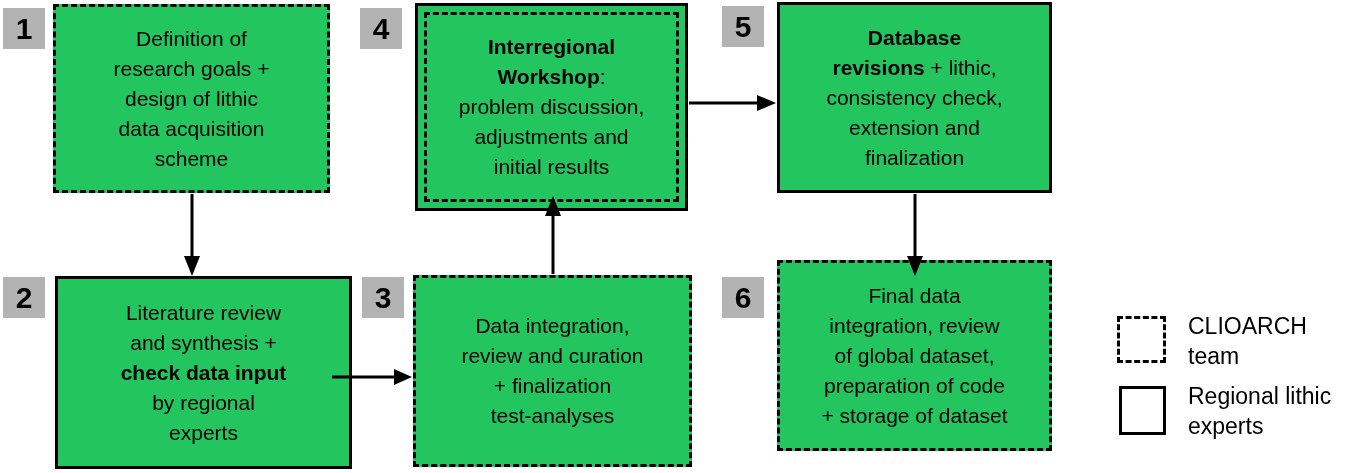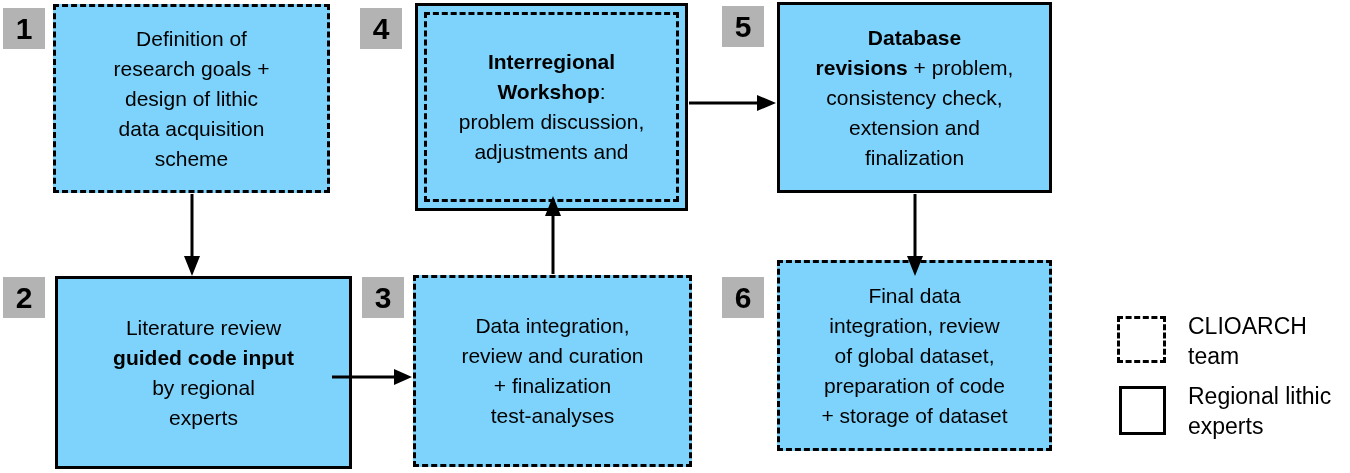--- a/index.html
+++ b/index.html
@@ -9,21 +9,21 @@
     background:#ffffff;
     font-family:"Liberation Sans", sans-serif;
     color:#000;
     overflow:hidden;
   }
   .box{
     position:absolute;
     box-sizing:border-box;
     display:flex;align-items:center;justify-content:center;
     text-align:center;
-    background:#7dd3fc;
+    background:#22c55e;
   }
   .box.dashed{border:3px dashed #000;}
   .box.solid{border:3px solid #000;}
   .inner-dash{
     position:absolute;inset:6px;
     border:3px dashed #000;
     pointer-events:none;
   }
   .txt{
     position:relative;
@@ -69,21 +69,22 @@
       <div>research goals +</div>
       <div>design of lithic</div>
       <div>data acquisition</div>
       <div>scheme</div>
     </div>
   </div>
 
   <div class="box solid" style="left:55px;top:276px;width:297px;height:193px">
     <div class="txt">
       <div>Literature review</div>
-      <div class="b">guided code input</div>
+      <div>and synthesis +</div>
+      <div class="b">check data input</div>
       <div>by regional</div>
       <div>experts</div>
     </div>
   </div>
 
   <div class="box dashed" style="left:413px;top:275px;width:279px;height:192px">
     <div class="txt">
       <div>Data integration,</div>
       <div>review and curation</div>
       <div>+ finalization</div>
@@ -91,27 +92,28 @@
     </div>
   </div>
 
   <div class="box solid" style="left:415px;top:3px;width:273px;height:208px">
     <div class="inner-dash"></div>
     <div class="txt">
       <div class="b">Interregional</div>
       <div><span class="b">Workshop</span><span>:</span></div>
       <div>problem discussion,</div>
       <div>adjustments and</div>
+      <div>initial results</div>
     </div>
   </div>
 
   <div class="box solid" style="left:777px;top:2px;width:275px;height:191px">
     <div class="txt">
       <div class="b">Database</div>
-      <div><span class="b">revisions</span><span> + problem,</span></div>
+      <div><span class="b">revisions</span><span> + lithic,</span></div>
       <div>consistency check,</div>
       <div>extension and</div>
       <div>finalization</div>
     </div>
   </div>
 
   <div class="box dashed" style="left:777px;top:260px;width:275px;height:191px">
     <div class="txt">
       <div>Final data</div>
       <div>integration, review</div>

